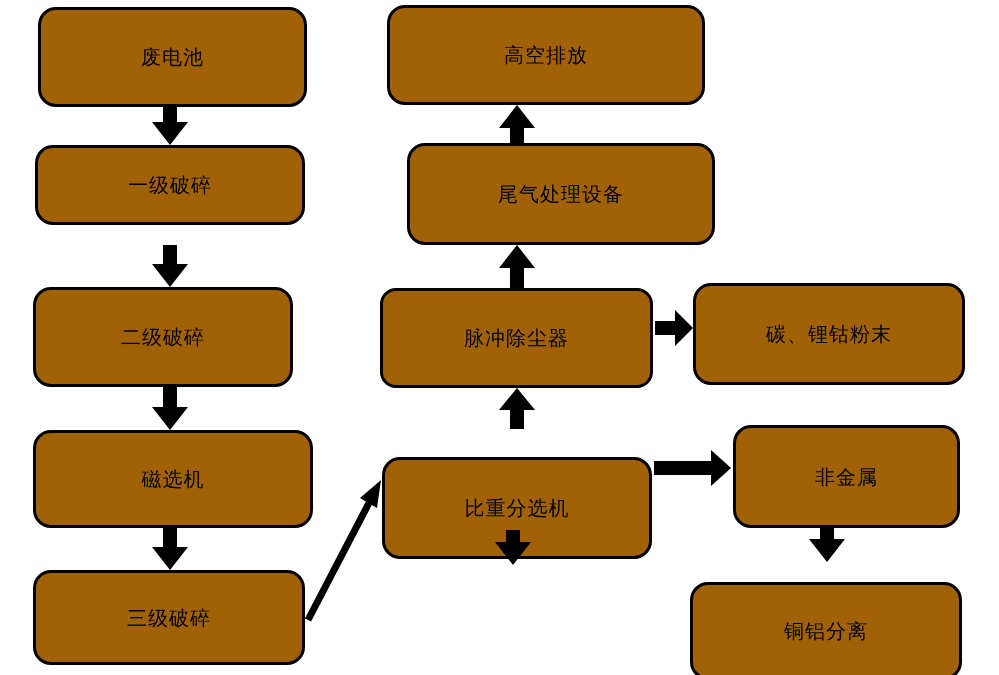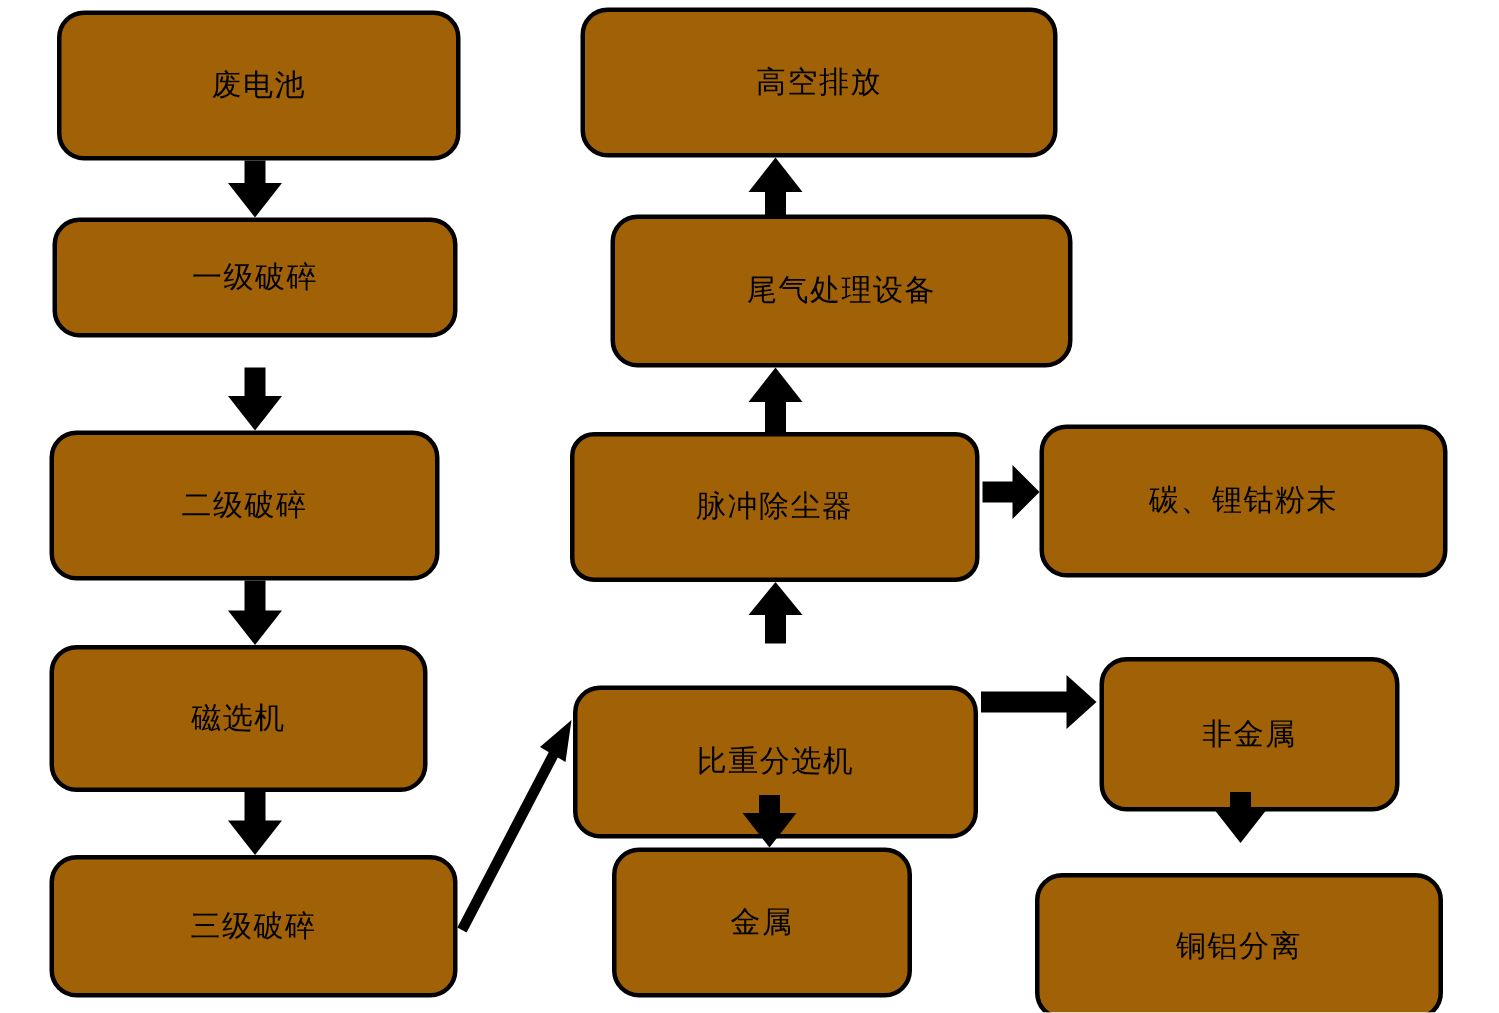--- a/index.html
+++ b/index.html
@@ -56,47 +56,44 @@
 
   <div class="node" style="left:38px; top:7px; width:269px; height:100px;">
     <span>废电池</span>
   </div>
   <div class="node" style="left:35px; top:145px; width:270px; height:80px;">
     <span>一级破碎</span>
   </div>
   <div class="node" style="left:33px; top:287px; width:260px; height:100px;">
     <span>二级破碎</span>
   </div>
-  <div class="node" style="left:33px; top:430px; width:252px; height:98px;">
+  <div class="node" style="left:33px; top:430px; width:280px; height:98px;">
     <span>磁选机</span>
   </div>
   <div class="node" style="left:33px; top:570px; width:272px; height:95px;">
     <span>三级破碎</span>
   </div>
 
   <div class="node" style="left:387px; top:5px; width:318px; height:100px;">
     <span>高空排放</span>
   </div>
   <div class="node" style="left:375px; top:143px; width:308px; height:102px;margin-left:32px;">
     <span>尾气处理设备</span>
   </div>
   <div class="node" style="left:380px; top:288px; width:273px; height:100px;border-radius:16px;">
     <span>脉冲除尘器</span>
   </div>
   <div class="node" style="left:382px; top:428px; width:270px; height:102px;margin-top:29px;">
     <span>比重分选机</span>
   </div>
-  <div class="node" style="left:408px; top:565px; width:200px; height:100px;">
-    <span>金属</span>
-  </div>
 
   <div class="node" style="left:693px; top:283px; width:272px; height:102px;align-items:center;">
     <span>碳、锂钴粉末</span>
   </div>
-  <div class="node" style="left:733px; top:425px; width:200px; height:103px;margin-top:13px;">
+  <div class="node" style="left:733px; top:425px; width:227px; height:103px;">
     <span>非金属</span>
   </div>
   <div class="node" style="left:690px; top:562px; width:272px; height:98px;margin-top:20px;">
     <span>铜铝分离</span>
   </div>
 
   <svg class="arrows" viewBox="0 0 999 675">
 
     <g>
       <rect x="163" y="107" width="14" height="17"></rect>

